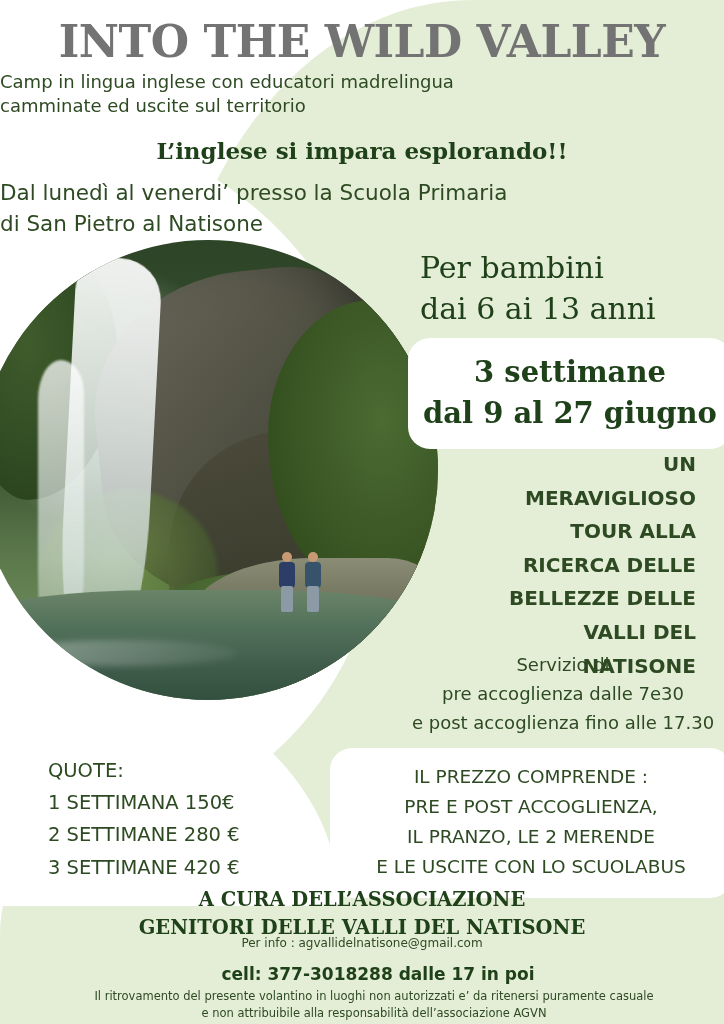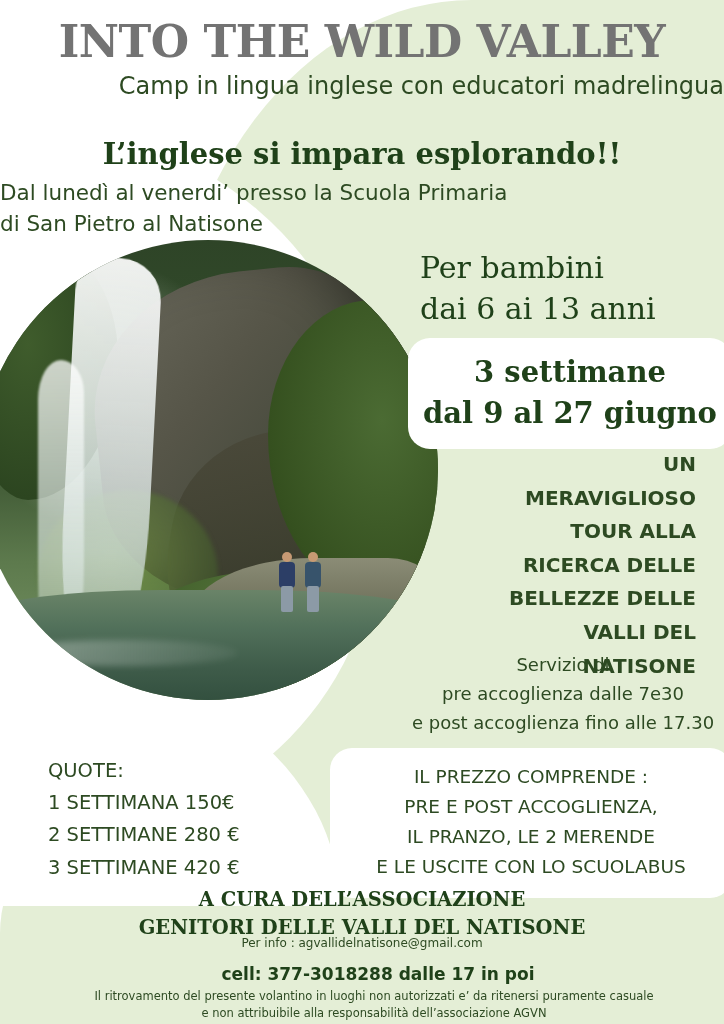--- a/index.html
+++ b/index.html
@@ -84,34 +84,34 @@
     font-weight: bold;
     font-size: 44px;
     letter-spacing: -0.5px;
     color: #737373;
   }
   .subtitle1 {
     position: absolute;
     top: 70px;
     left: 0;
     width: 724px;
-    text-align: right;
-    font-size: 24px;
+    text-align: left;
+    font-size: 18px;
     color: #2d4a22;
     line-height: 1.35;
   }
   .subtitle2 {
     position: absolute;
     top: 137px;
     left: 0;
     width: 724px;
     text-align: center;
     font-family: "DejaVu Serif", serif;
     font-weight: bold;
-    font-size: 29px;
+    font-size: 23px;
     color: #1f4119;
   }
   .subtitle3 {
     position: absolute;
     top: 177px;
     left: 0;
     width: 724px;
     text-align: left;
     font-size: 21.5px;
     color: #2d4a22;
@@ -422,20 +422,21 @@
   <div class="bg-green-bottom"></div>
   <div class="bg-white-swoosh"></div>
   <div class="bg-white-bottomleft"></div>
 
   <div class="content">
 
     <div class="title">INTO THE WILD VALLEY</div>
 
     <div class="subtitle1">
       <span class="line">Camp in lingua inglese con educatori madrelingua</span>
+      <span class="line">camminate ed uscite sul territorio</span>
     </div>
 
     <div class="subtitle2">L’inglese si impara esplorando!!</div>
 
     <div class="subtitle3">
       <span class="line">Dal lunedì al venerdi’ presso la Scuola Primaria</span>
       <span class="line">di San Pietro al Natisone</span>
     </div>
 
     <div class="photo-wrap">

